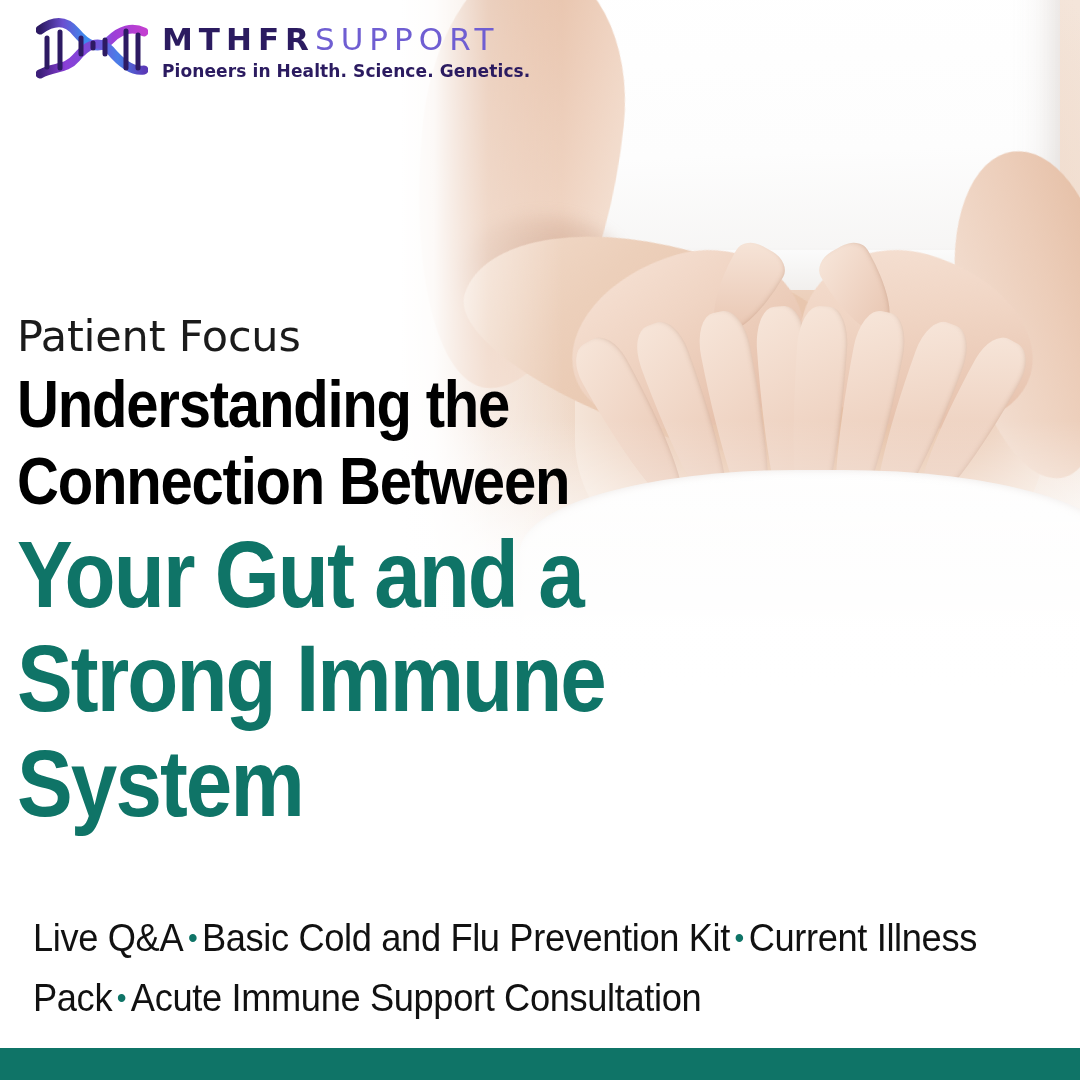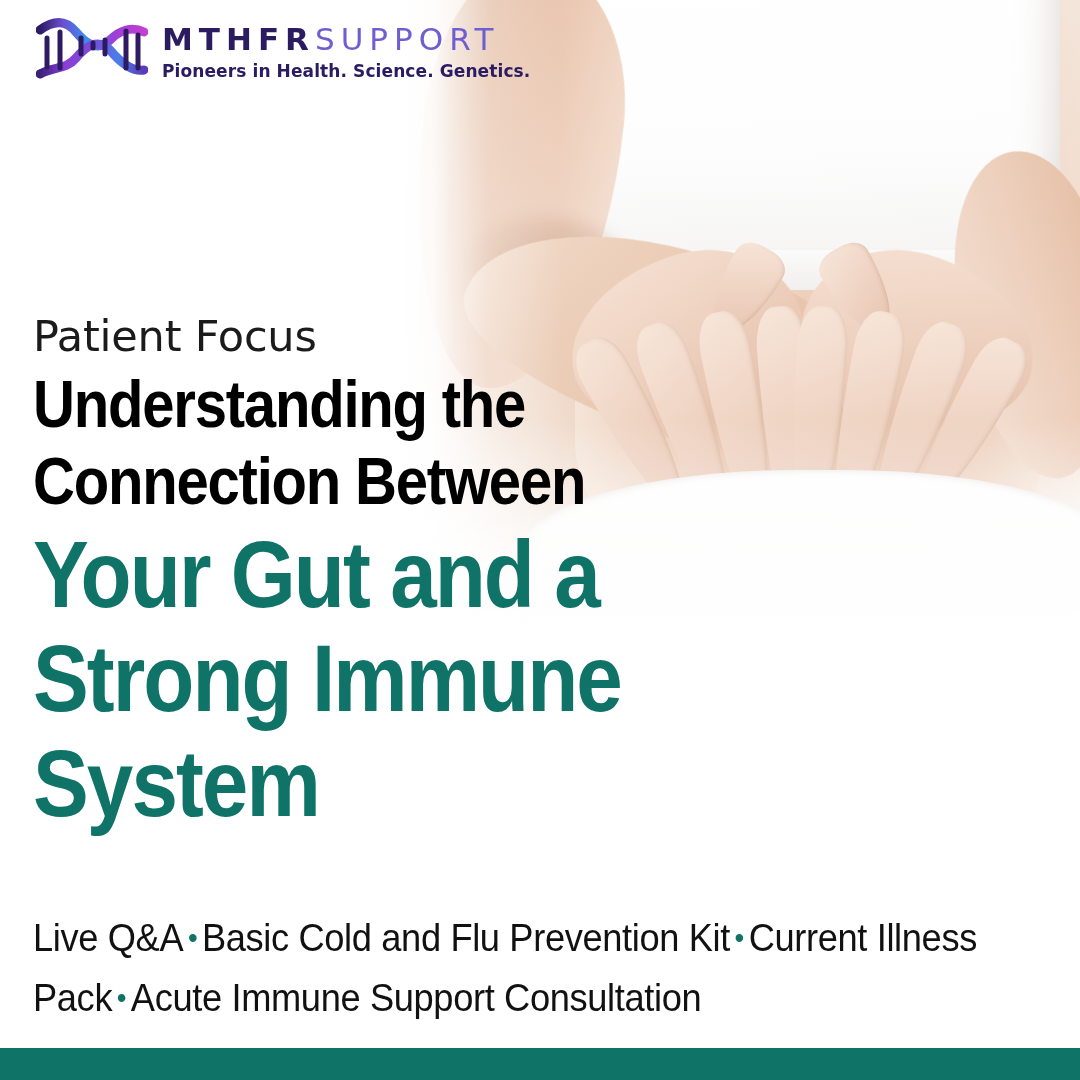--- a/index.html
+++ b/index.html
@@ -202,21 +202,21 @@
     font-weight: bold;
     color: #2b1b60;
     letter-spacing: 0.1px;
     line-height: 1;
     white-space: nowrap;
   }
 
   
   .copy {
     position: absolute;
-    left: 33px;
+    left: 17px;
     top: 312px;
     width: 1014px;
   }
   .eyebrow {
     font-family: "DejaVu Sans", sans-serif;
     font-size: 43px;
     font-weight: normal;
     color: #1b1b1b;
     line-height: 1.12;
     letter-spacing: -0.2px;

